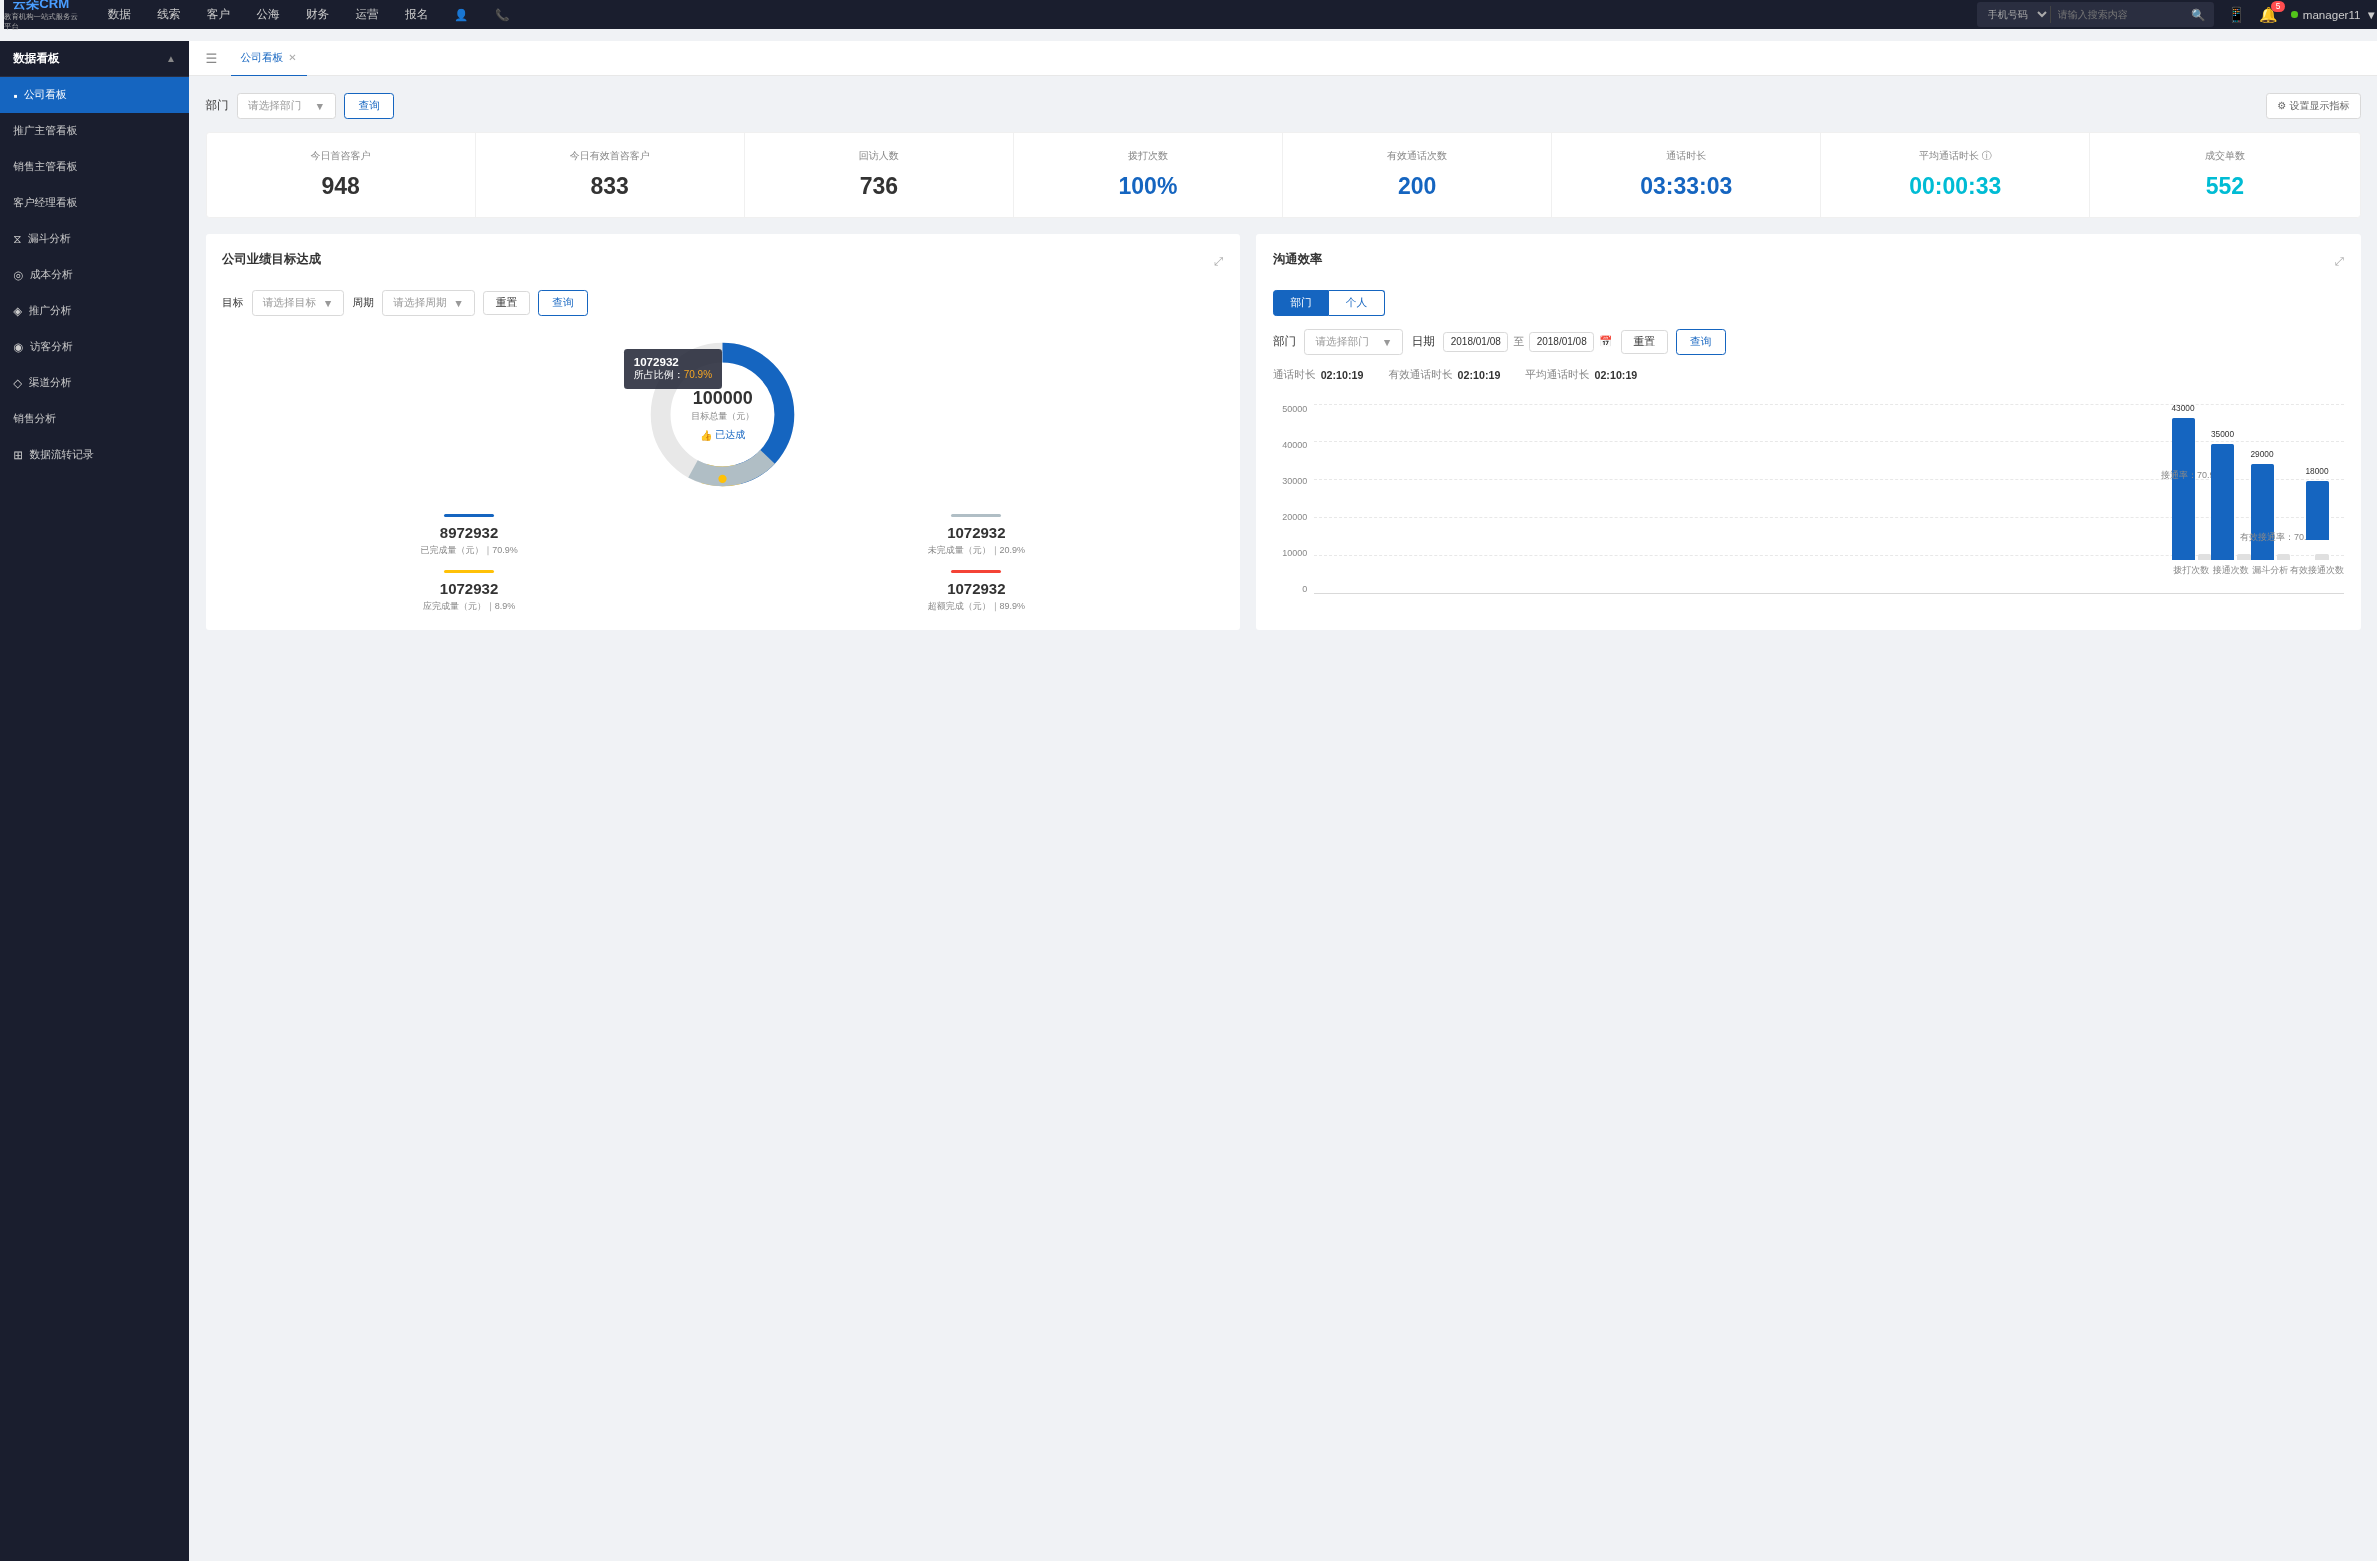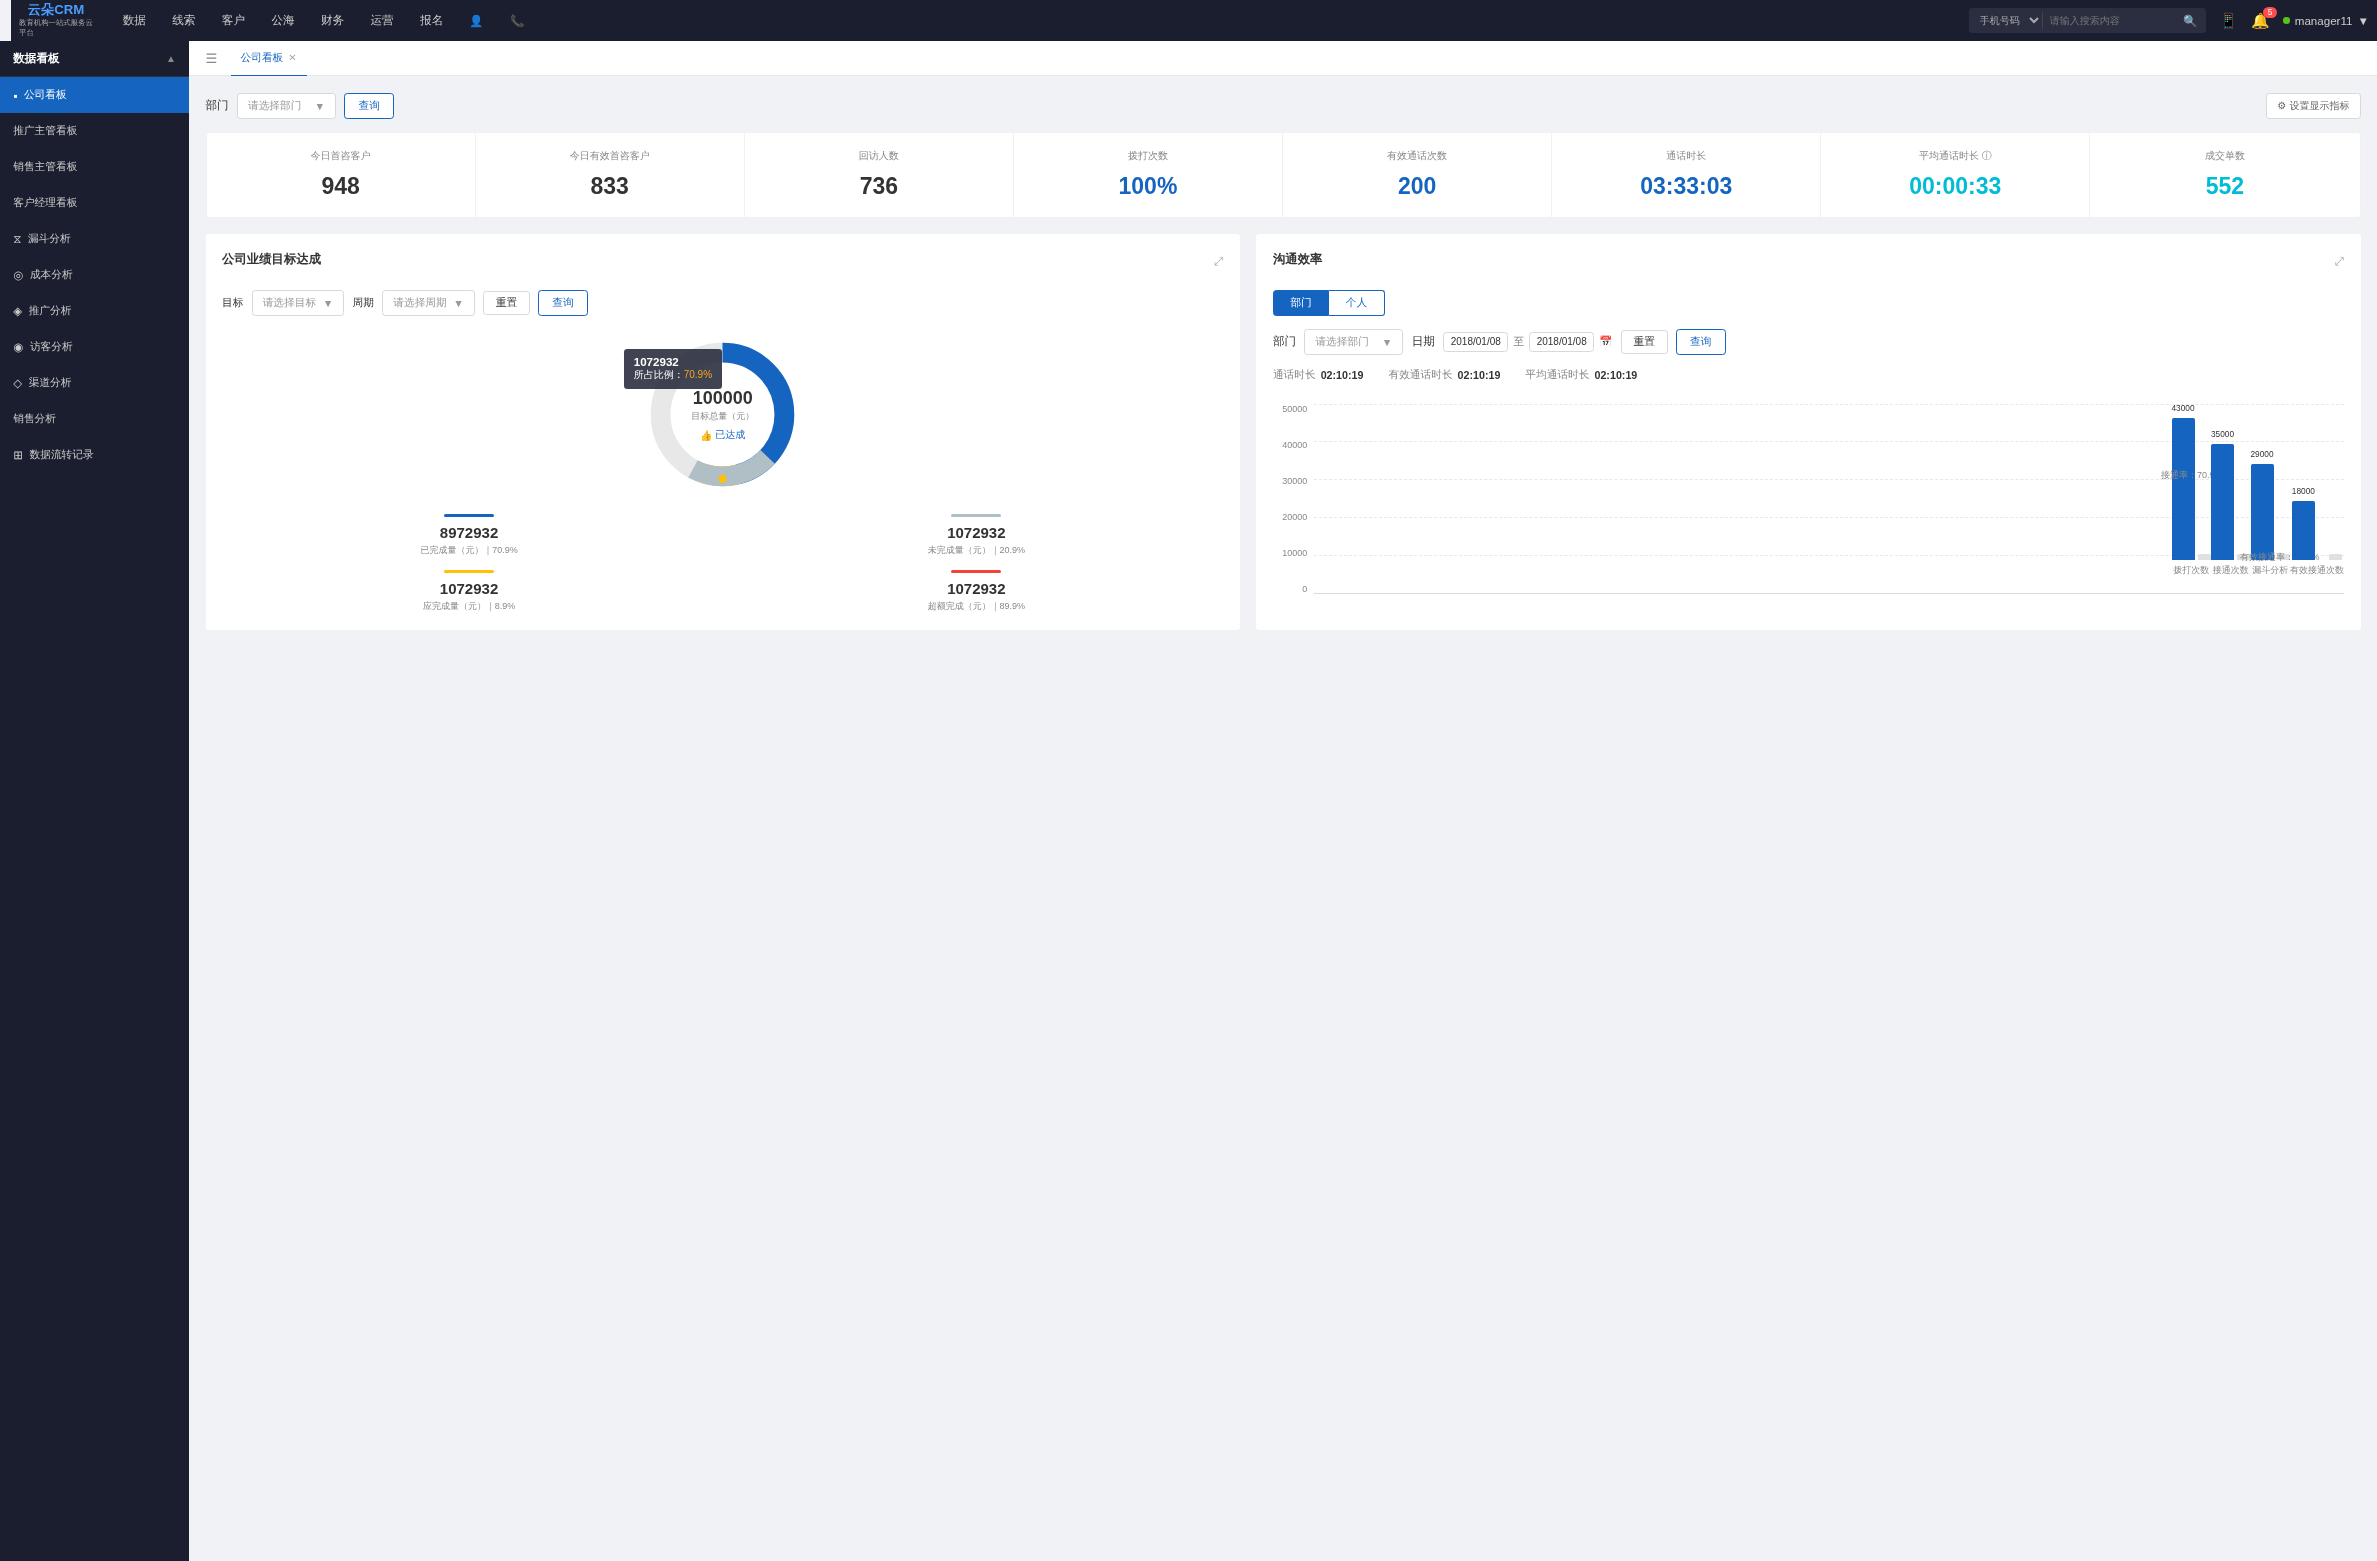--- a/index.html
+++ b/index.html
@@ -1,27 +1,27 @@
 <!DOCTYPE html>
 <html style="font-size:13.2px"><head>
   <meta charset="utf-8">
   <style>
     * { box-sizing: border-box; margin: 0; padding: 0; }
     body { font-family: 'Microsoft YaHei', SimHei, sans-serif; background: #f0f2f5; font-size: 11.6px; color: #333; }
 
     
     .top-nav {
       background: #1a1e2e;
-      height: 41px;
-      display: flex;
-      align-items: center;
-      padding: 0 8px;
+      height: 29px;
+      display: flex;
+      align-items: center;
+      padding: 0 0;
       gap: 0;
       position: fixed;
-      top: 0; left: 11px; right: 0;
+      top: 0; left: 4px; right: 0;
       z-index: 100;
     }
     .logo {
       width: 74px;
       display: flex;
       flex-direction: column;
       align-items: center;
       margin-right: 16.5px;
     }
     .logo-main { color: #4a9eff; font-size: 13.2px; font-weight: bold; line-height: 1; }
@@ -682,21 +682,21 @@
                       <div style="width:23px;height:96px;background:#1565c0;border-radius:1.7px 1.7px 0 0;position:relative;">
                         <span style="position:absolute;top:-15px;left:50%;transform:translateX(-50%);font-size:8.3px;color:#333;white-space:nowrap;">29000</span>
                       </div>
                       <div style="width:13.2px;height:6.6px;background:#e0e0e0;border-radius:1.7px 1.7px 0 0;"></div>
                     </div>
                     <span style="font-size:9px;color:#888;">漏斗分析</span>
                   </div>
 
                   <div style="display:flex;flex-direction:column;align-items:center;gap:3.3px;position:relative;">
                     <div style="position:absolute;top:50px;left:-50px;font-size:9px;color:#888;white-space:nowrap;">有效接通率：70.9%</div>
-                    <div style="display:flex;gap:14px;align-items:flex-end;">
+                    <div style="display:flex;gap:14px;align-items:flex-end;flex-direction:column;">
                       <div style="width:23px;height:59px;background:#1565c0;border-radius:1.7px 1.7px 0 0;position:relative;">
                         <span style="position:absolute;top:-15px;left:50%;transform:translateX(-50%);font-size:8.3px;color:#333;white-space:nowrap;">18000</span>
                       </div>
                       <div style="width:13.2px;height:6.6px;background:#e0e0e0;border-radius:1.7px 1.7px 0 0;"></div>
                     </div>
                     <span style="font-size:9px;color:#888;">有效接通次数</span>
                   </div>
                 </div>
               </div>
             </div>

